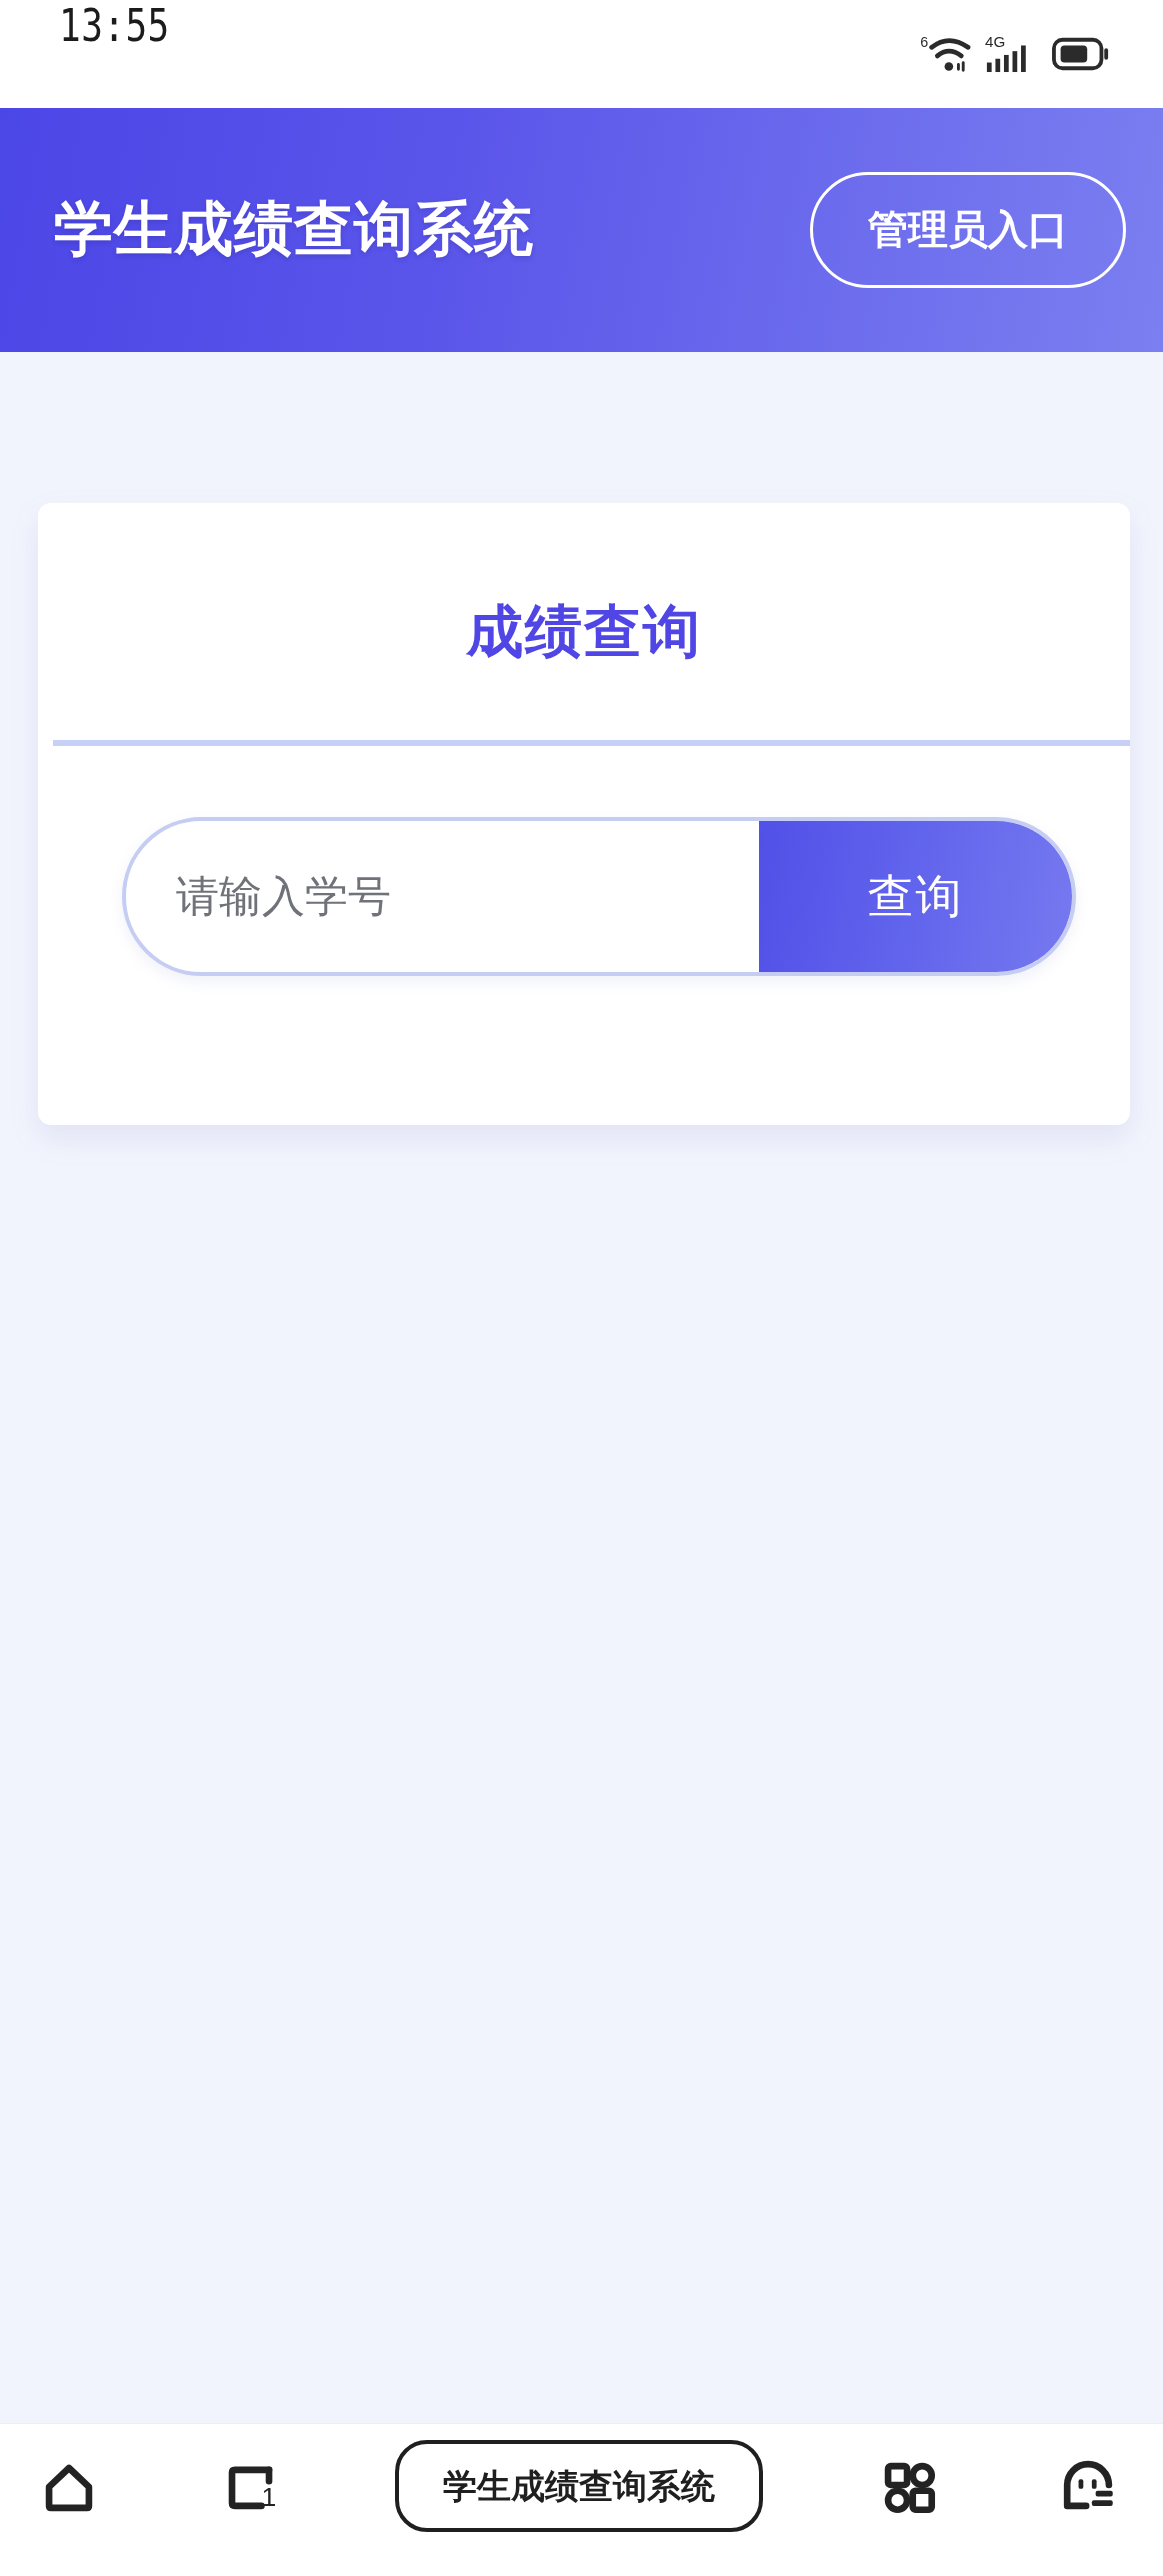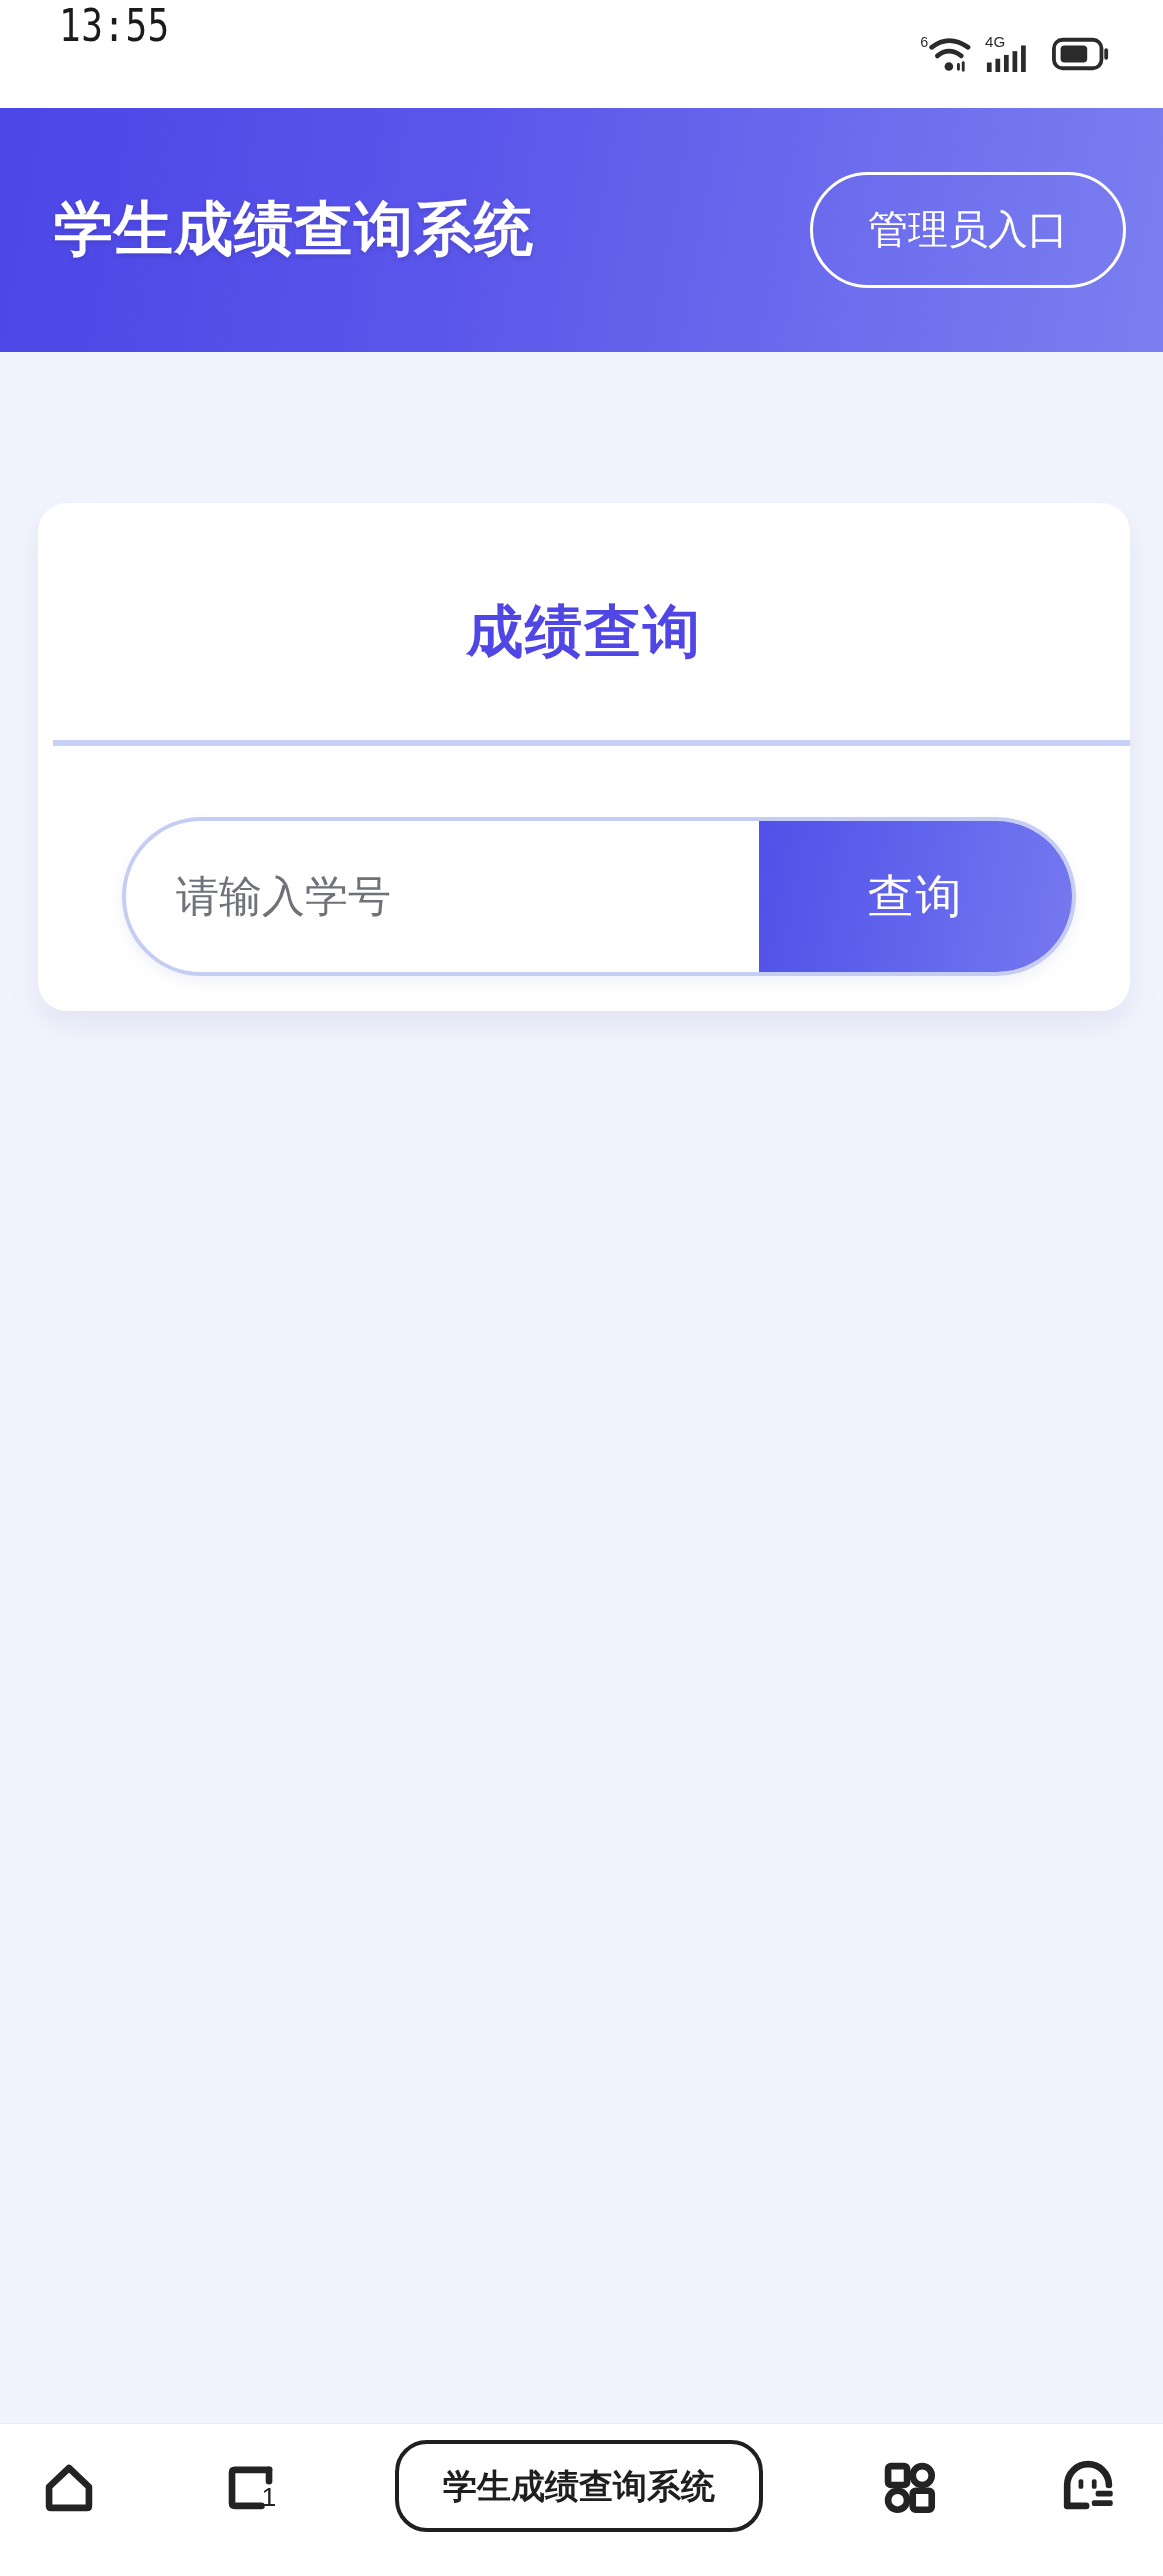--- a/index.html
+++ b/index.html
@@ -33,31 +33,31 @@
     display:flex; align-items:center; padding:0 38px 0 54px;
   }
   .app-title {
     color:#ffffff; font-size:59px; font-weight:bold;
     letter-spacing:1px; white-space:nowrap;
     text-shadow:0 1.9px 4.8px rgba(20,16,90,.18);
   }
   .admin-btn {
     margin-left:auto; margin-right:0;
     border:3.8px solid #ffffff; border-radius:76px;
-    color:#ffffff; font-size:40px; font-weight:400;
+    color:#ffffff; font-size:40px; font-weight:700;
     padding:34px 55px 36px;
     background:transparent; white-space:nowrap;
     line-height:1;
   }
 
   
   .card {
     position:absolute; top:503px; left:38px;
-    width:1092px; height:508px;
-    background:#ffffff; border-radius:29px;
+    width:1092px; height:622px;
+    background:#ffffff; border-radius:13px;
     box-shadow:0 13.4px 30.5px rgba(80,92,170,.10);
     overflow:hidden;
   }
   .card-title {
     width:100%; text-align:center;
     color:#4F46E5; font-size:57px; font-weight:bold;
     padding-top:91px; letter-spacing:1.9px;
   }
   .card-divider {
     position:absolute; top:237px; left:15.3px;

